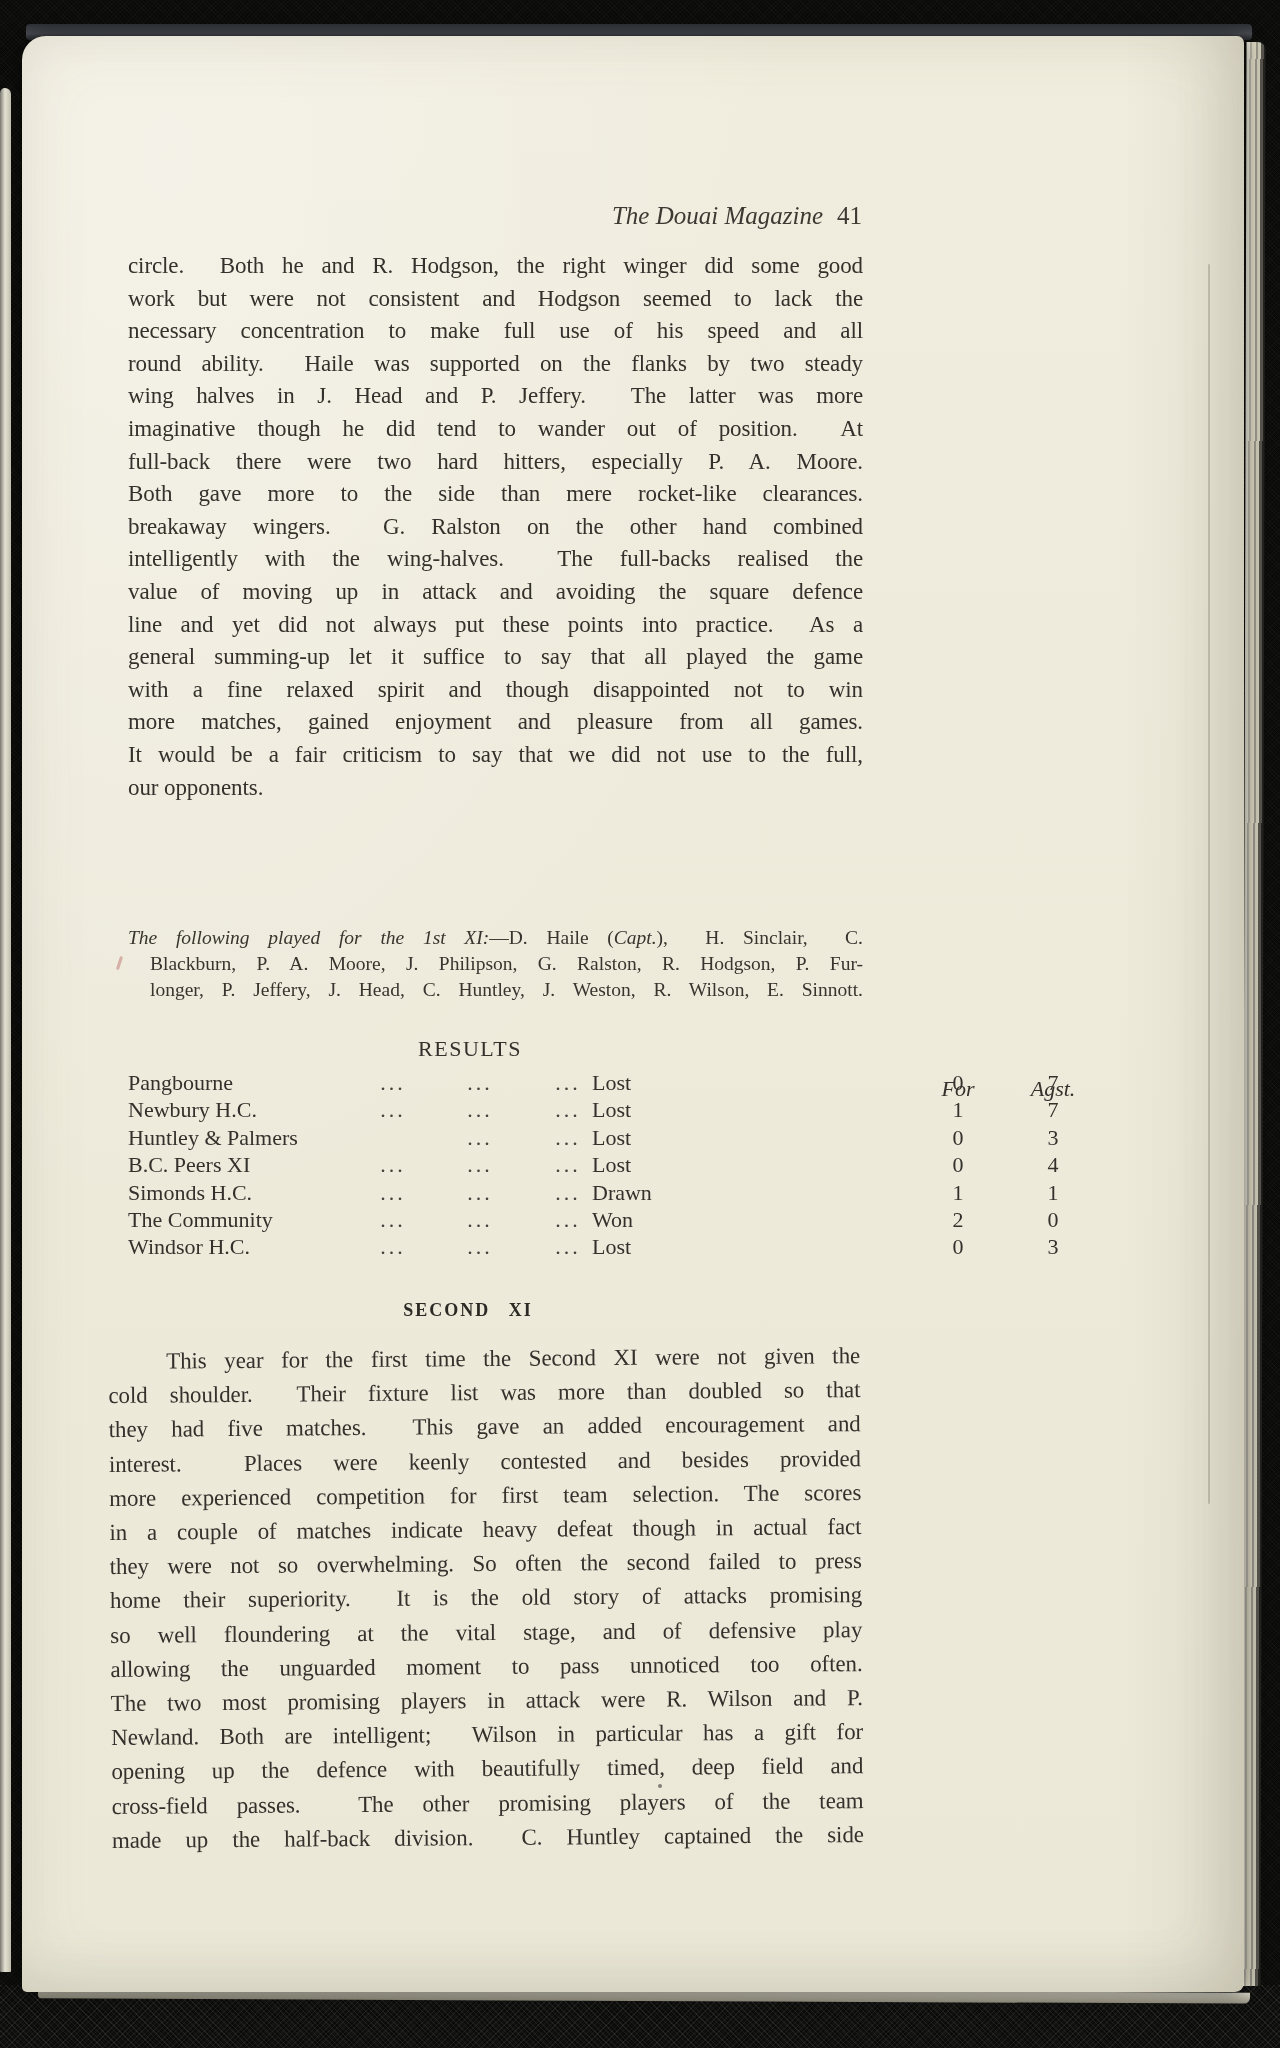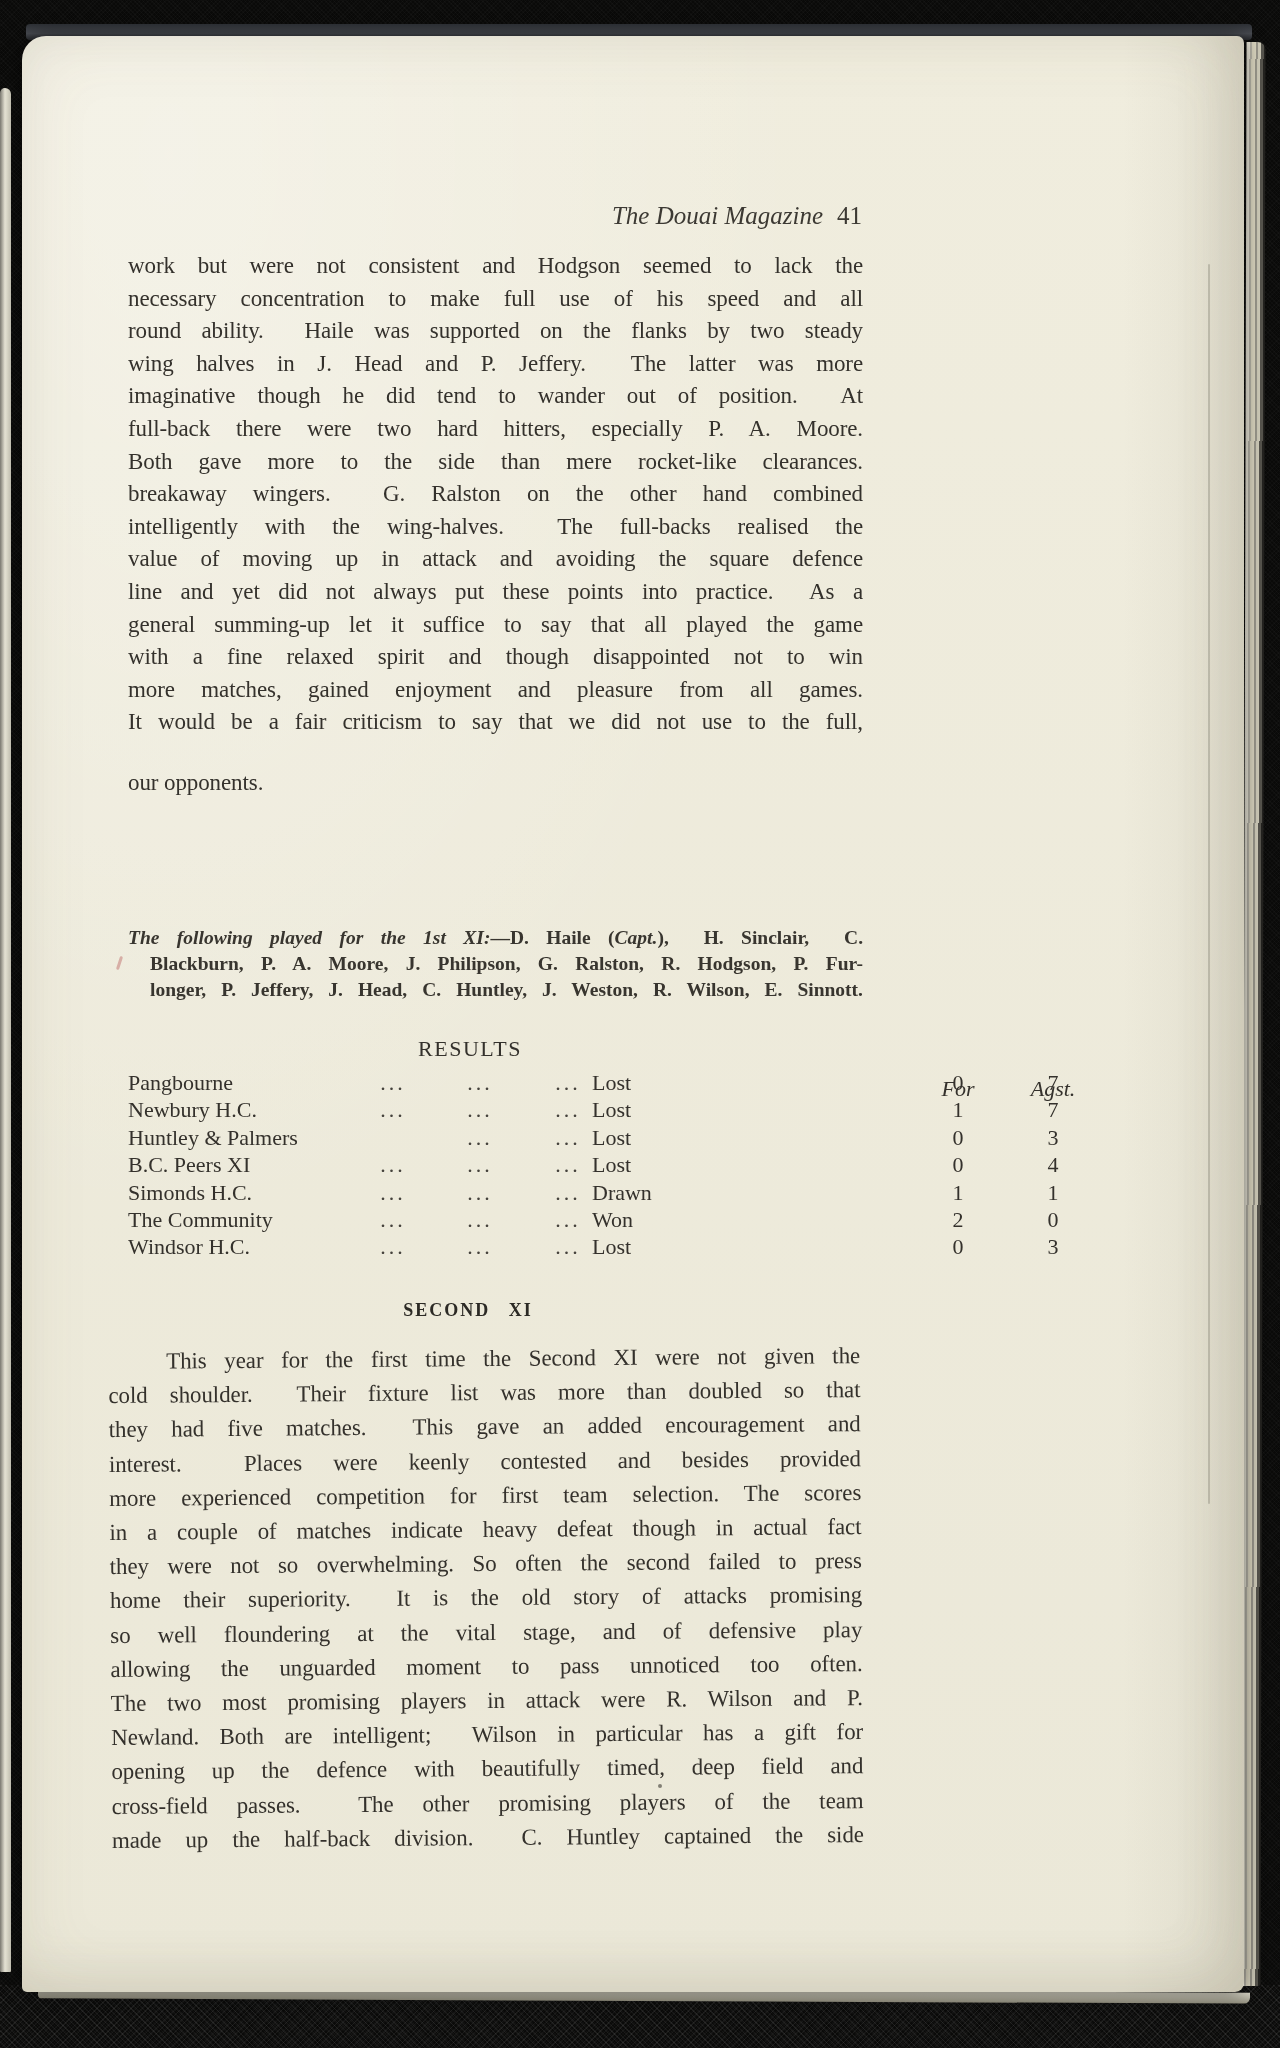--- a/index.html
+++ b/index.html
@@ -59,25 +59,25 @@
   .running-head {
     position:absolute; top:166px; right:382px;
     font-size:25px; color:#3c3933; white-space:pre;
   }
   .running-head .pagenum { font-style:normal; margin-left:14px; }
   .it { font-style:italic;margin-top:40px; }
   .para { position:absolute; font-size:23px; letter-spacing:-0.1px; }
   .p1 { left:106px; top:214px; width:735px; line-height:32.6px; }
   .p2 { left:88px;  top:1306px; width:752px; line-height:34.2px; transform:rotate(-0.45deg); }
   .jl .line { text-align:justify; text-align-last:justify; white-space:pre-wrap; }
-  .p1 .line:last-child { text-align-last:left;margin-top:28px; }
+  .p1 .line:last-child { text-align-last:left; }
   .p2 .line:first-child { padding-left:58px; }
   .note {
     position:absolute; left:106px; top:889px; width:735px;
-    font-size:19.5px; line-height:26px; color:#38352f;font-weight:bold;
+    font-size:19.5px; line-height:26px; color:#38352f;
   }
   .note .line + .line { padding-left:22px; }
   .results {
     position:absolute; left:106px; top:1000px; width:980px;
     font-size:22px;
   }
   .r-head { position:relative; height:34px; }
   .r-title { position:absolute; left:262px; width:160px; text-align:center; letter-spacing:1.5px; }
   .r-for  { position:absolute; left:800px; width:60px; text-align:center; }
   .r-agst { position:absolute; left:895px; width:60px; text-align:center; }
@@ -110,20 +110,21 @@
   <div class="cover-bottom"></div>
   <div class="left-sliver"></div>
   <div class="right-stack"></div>
   <div class="bottom-stack"></div>
 
   <div class="page">
 
     <div class="running-head"><span class="it">The Douai Magazine</span><span class="pagenum">41</span></div>
 
     <div class="para p1 jl">
+        <div class="line">circle.  Both he and R. Hodgson, the right winger did some good</div>
         <div class="line">work but were not consistent and Hodgson seemed to lack the</div>
         <div class="line">necessary concentration to make full use of his speed and all</div>
         <div class="line">round ability.  Haile was supported on the flanks by two steady</div>
         <div class="line">wing halves in J. Head and P. Jeffery.  The latter was more</div>
         <div class="line">imaginative though he did tend to wander out of position.  At</div>
         <div class="line">full-back there were two hard hitters, especially P. A. Moore.</div>
         <div class="line">Both gave more to the side than mere rocket-like clearances.</div>
         <div class="line">breakaway wingers.  G. Ralston on the other hand combined</div>
         <div class="line">intelligently with the wing-halves.  The full-backs realised the</div>
         <div class="line">value of moving up in attack and avoiding the square defence</div>

